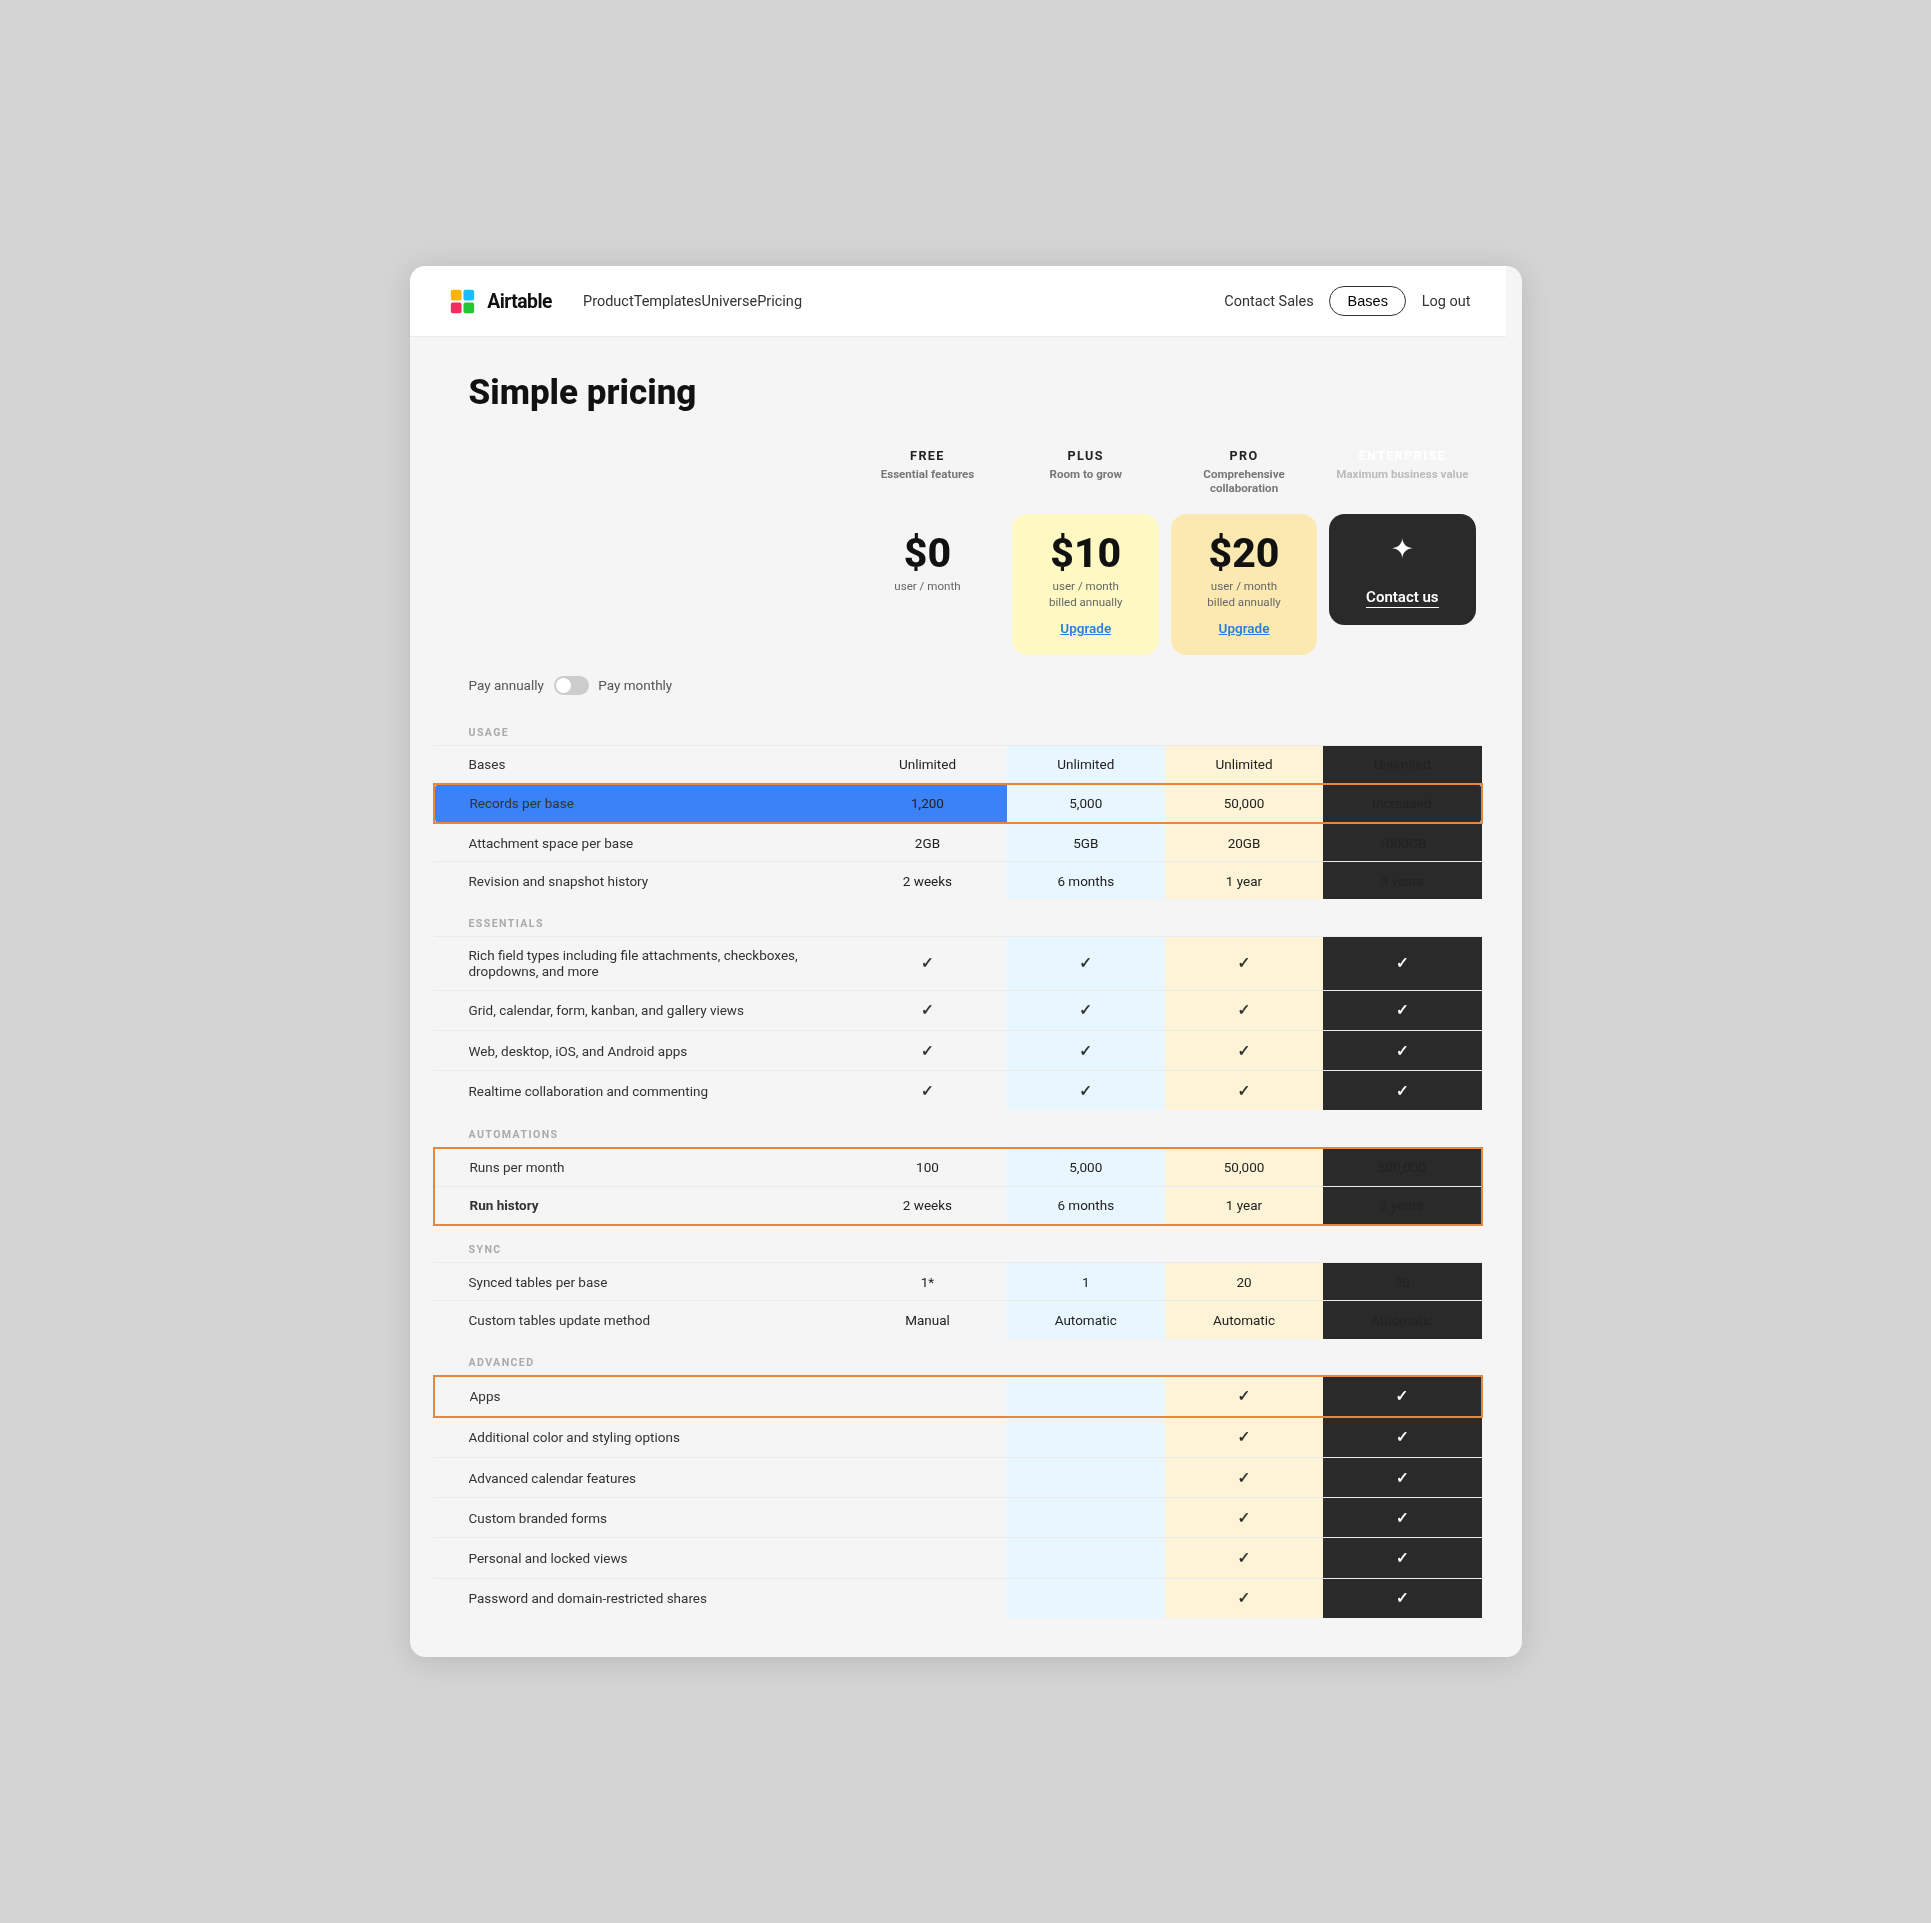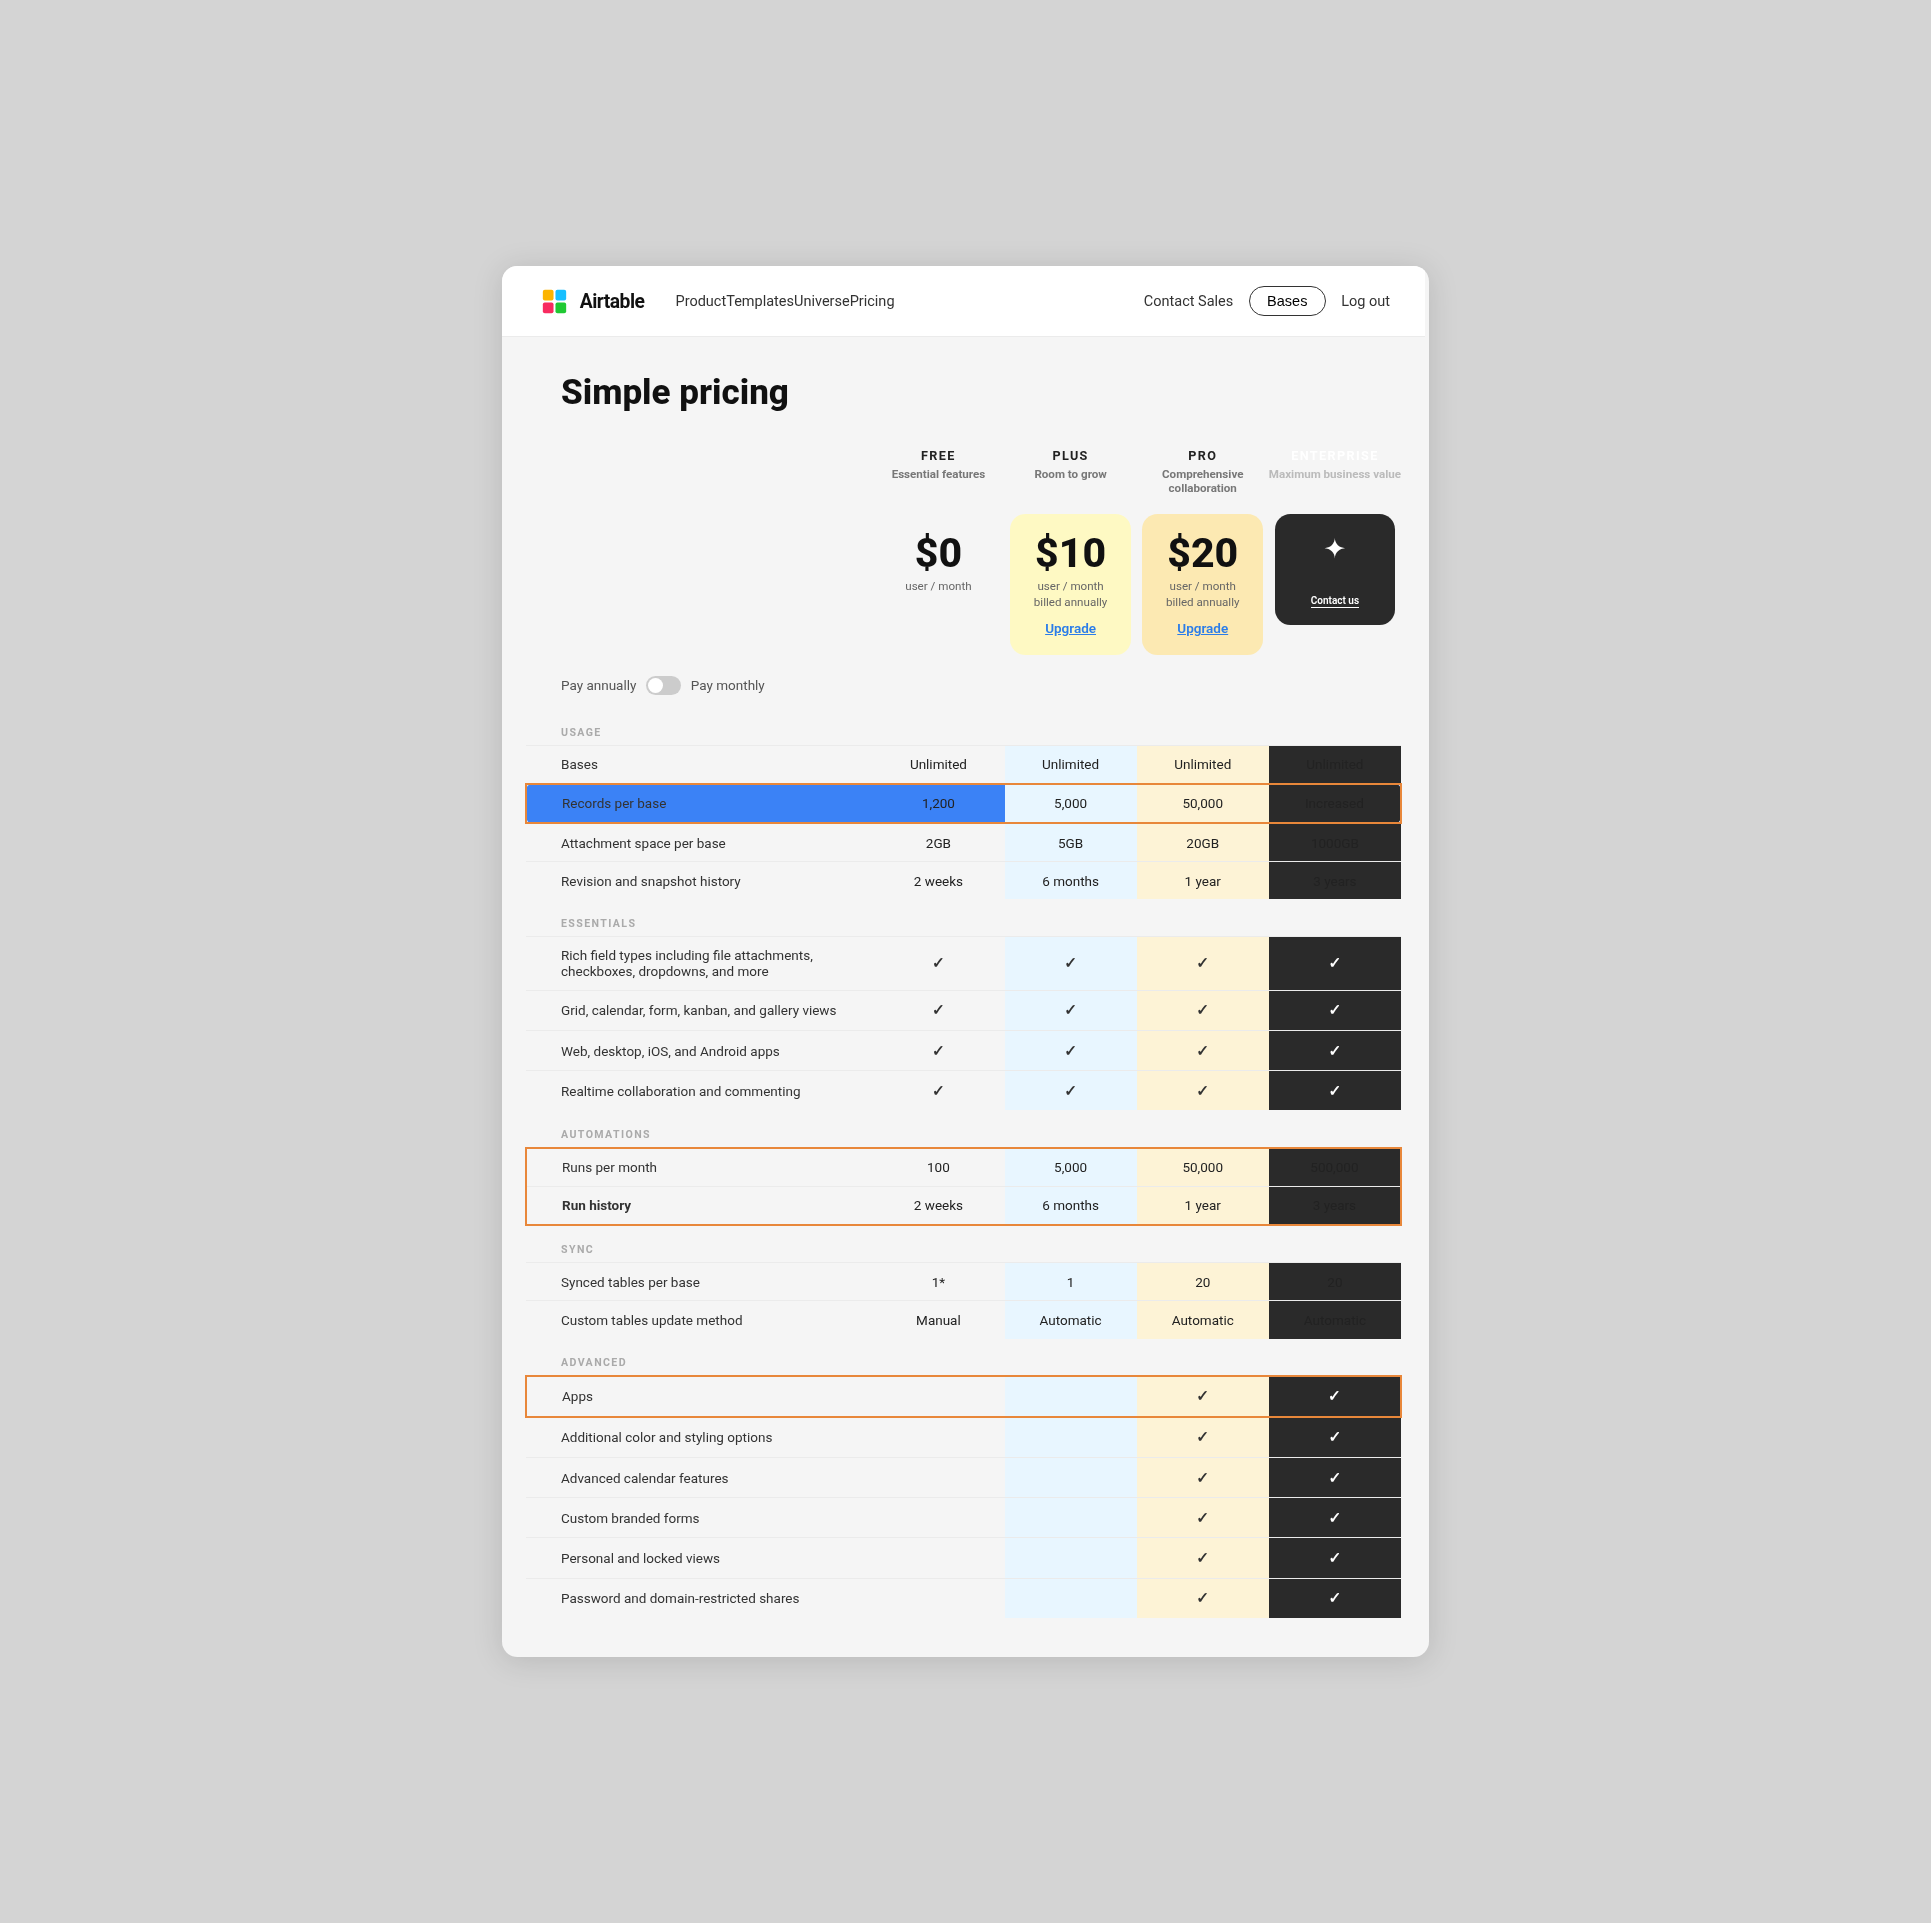--- a/index.html
+++ b/index.html
@@ -7,22 +7,22 @@
       background: #d4d4d4;
       display: flex;
       justify-content: center;
       align-items: center;
       min-height: 100vh;
       font-family: -apple-system, BlinkMacSystemFont, 'Segoe UI', Roboto, sans-serif;
     }
     .page-wrapper {
       background: #f5f5f5;
       border-radius: 15.4px;
-      width: 927px;
-      padding: 0 4px 39px 0;
+      width: 1112px;
+      padding: 0 16px 39px 0;
       box-shadow: 0 3.9px 31px rgba(0,0,0,0.13);
       overflow: hidden;
     }
     
     .navbar {
       display: flex;
       align-items: center;
       padding: 17.4px 35px;
       border-bottom: 1px solid #ebebeb;
       background: #fff;
@@ -157,23 +157,23 @@
       display: inline-block;
       margin-top: 9.7px;
       color: #2b7de9;
       font-size: 13.5px;
       font-weight: 600;
       cursor: pointer;
       text-decoration: underline;
     }
     .contact-btn {
       display: inline-block;
-      margin-top: 22px;
+      margin-top: 15px;
       color: #fff;
-      font-size: 10px;
+      font-size: 15px;
       font-weight: 600;
       cursor: pointer;
       border-bottom: 1.4px solid #fff;
       padding-bottom: 1px;
     }
     .sparkle-icon {
       font-size: 27px;
       color: #fff;
       display: block;
       margin-bottom: 7.7px;

